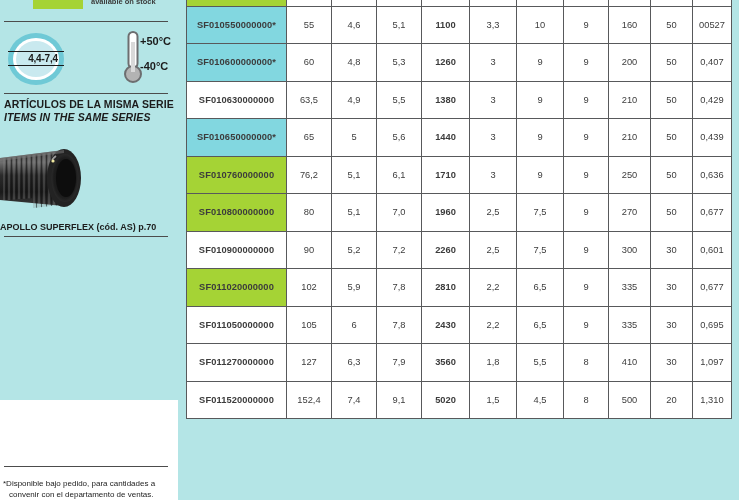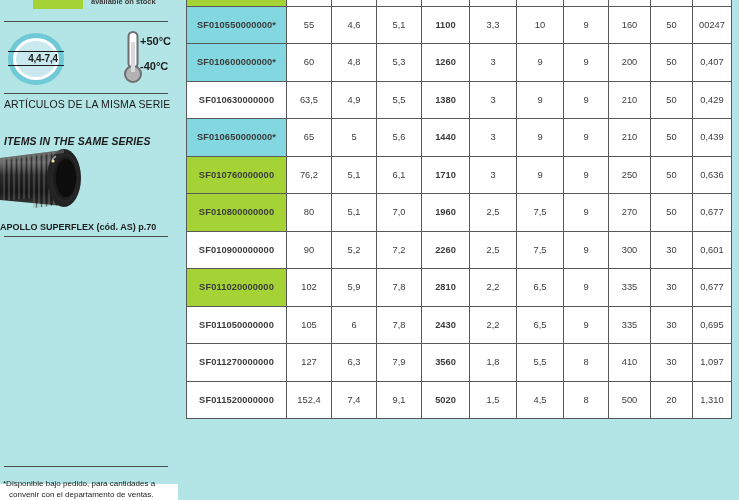--- a/index.html
+++ b/index.html
@@ -7,21 +7,21 @@
     width: 739px; height: 500px;
     font-family: "Liberation Sans", sans-serif;
     overflow: hidden;
   }
   body { background: #ffffff; position: relative; }
 
   .page { position: relative; width: 739px; height: 500px; display: flex; }
 
   
   .left-panel {
-    width: 178px; height: 484px;
+    width: 178px; height: 400px;
     background: #b4e5e6;
     position: relative;
     flex: 0 0 178px;
   }
   .stock-row {
     position: absolute; left: 33px; top: 0px;
     display: flex; align-items: center; gap: 8px;
     height: 9px; overflow: hidden;
   }
   .stock-swatch {
@@ -81,29 +81,28 @@
   .temp-hi, .temp-lo {
     position: absolute; left: 16px;
     font-size: 11px; font-weight: bold; color: #1c1c1c;
     white-space: nowrap;
   }
   .temp-hi { top: 5px; }
   .temp-lo { top: 30px; }
 
   .series-title {
     position: absolute; left: 4px; top: 98px;
-    font-size: 10.5px; font-weight: normal; color: #1c1c1c;
+    font-size: 10.5px; font-weight: bold; color: #1c1c1c;
     letter-spacing: 0.1px;
     text-align: center;
   }
   .series-title-en {
     position: absolute; left: 4px; top: 111px;
     font-size: 10.5px; font-weight: bold; font-style: italic; color: #1c1c1c;
     letter-spacing: 0.1px;
-    margin-top: 24px;
   }
 
   
   .hose {
     position: absolute; left: 0px; top: 142px;
     width: 88px; height: 74px;
   }
   .hose-caption {
     position: absolute; left: 0; right: 6px; top: 222px;
     text-align: left;
@@ -290,21 +289,21 @@
             <td class="code">SF010550000000*</td>
             <td>55</td>
             <td>4,6</td>
             <td>5,1</td>
             <td class="bold">1100</td>
             <td>3,3</td>
             <td>10</td>
             <td>9</td>
             <td>160</td>
             <td>50</td>
-            <td>00247</td>
+            <td>00527</td>
           </tr>
           <tr class="hl-cyan">
             <td class="code">SF010600000000*</td>
             <td>60</td>
             <td>4,8</td>
             <td>5,3</td>
             <td class="bold">1260</td>
             <td>3</td>
             <td>9</td>
             <td>9</td>

